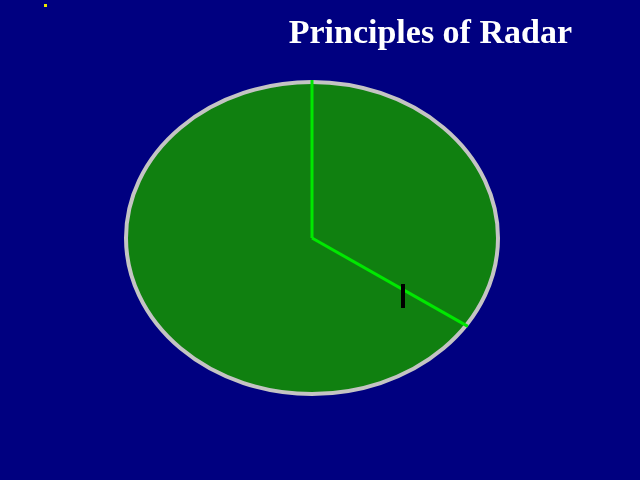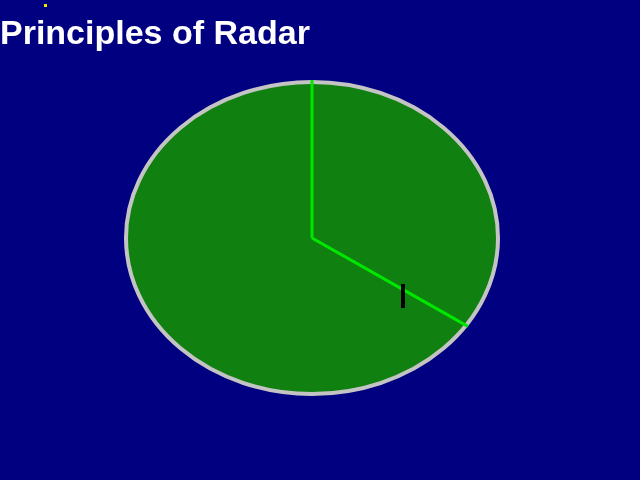--- a/index.html
+++ b/index.html
@@ -14,23 +14,23 @@
     height: 480px;
     background: #000080;
     overflow: hidden;
     font-family: "Liberation Sans", sans-serif;
   }
   #slide-title {
     position: absolute;
     left: 0;
     top: 12px;
     width: 572px;
-    text-align: left;
+    text-align: right;
     color: #ffffff;
-    font-family: Liberation Sans, sans-serif;
+    font-family: Liberation Serif, serif;
     font-size: 34px;
     font-weight: bold;
     letter-spacing: 0px;
     line-height: 40px;
     white-space: nowrap;
   }
   #corner-dot {
     position: absolute;
     left: 44px;
     top: 4px;

